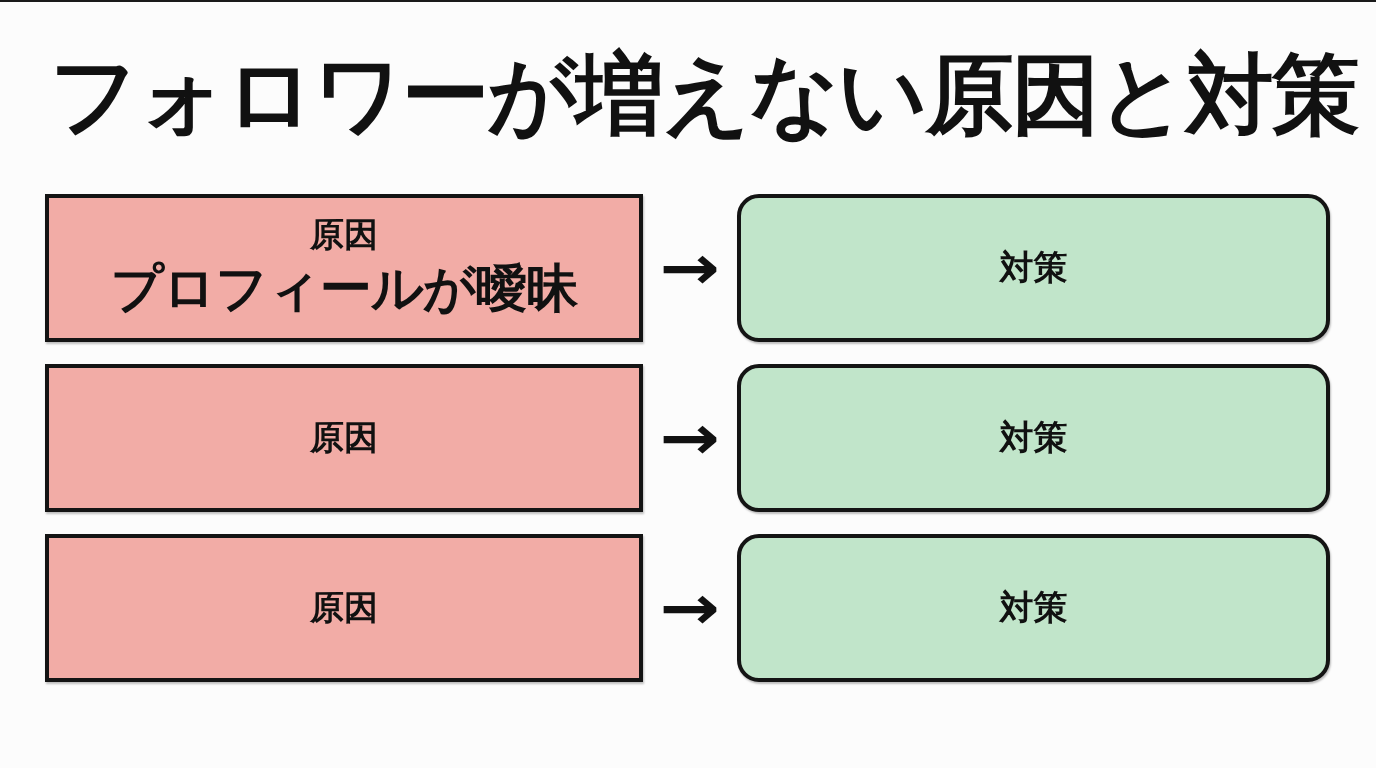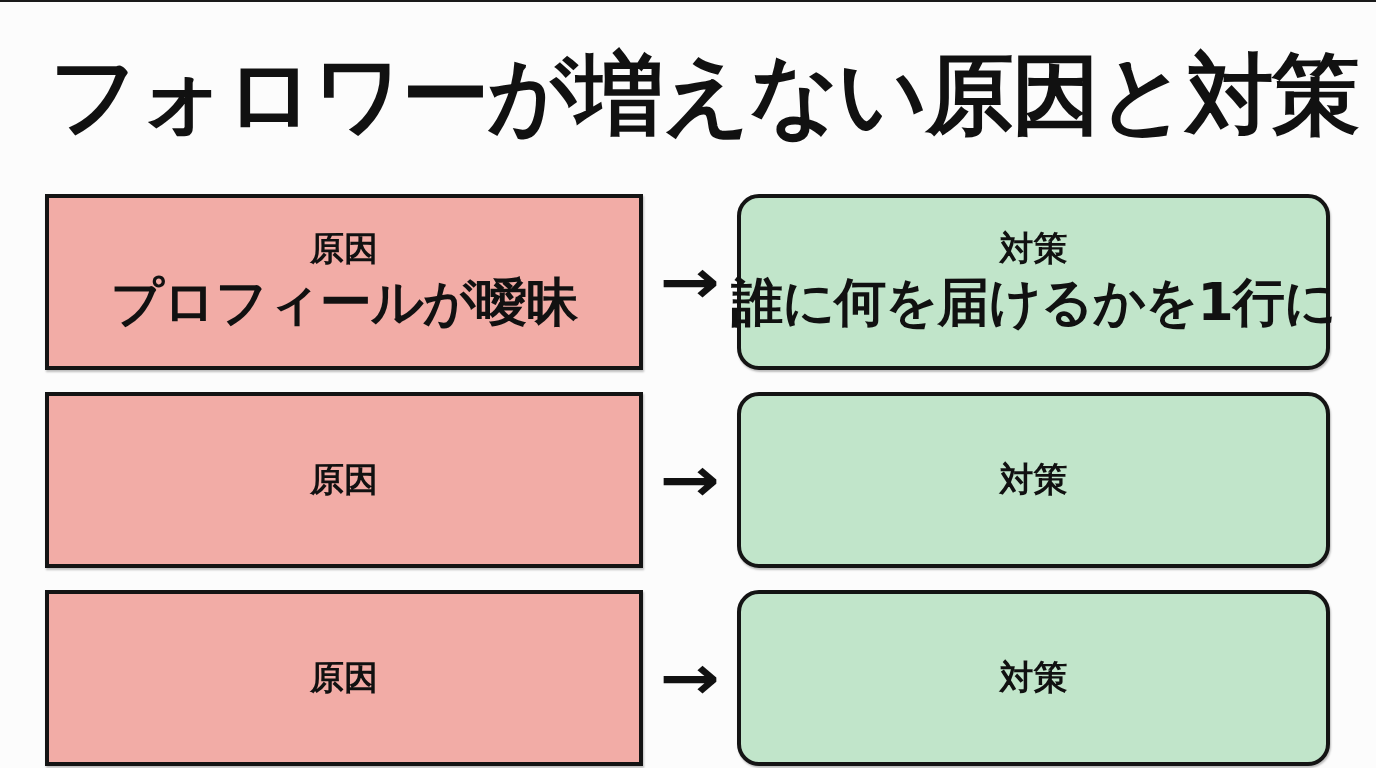--- a/index.html
+++ b/index.html
@@ -31,21 +31,21 @@
   }
   .rows{
     margin-top:46px;
     display:flex;
     flex-direction:column;
     gap:22px;
   }
   .row{
     display:flex;
     align-items:stretch;
-    height:176px;
+    height:148px;
     margin-left:45px;
     margin-right:46px;
   }
   .box{
     border:4px solid var(--border);
     display:flex;
     flex-direction:column;
     justify-content:center;
     align-items:center;
     gap:6px;
@@ -93,21 +93,20 @@
     <div class="row">
       <div class="box cause-box">
         <div class="box-label">原因</div>
         <div class="box-main">プロフィールが曖昧</div>
       </div>
       <div class="arrow-cell">
         <span class="arrow-glyph">→</span>
       </div>
       <div class="box measure-box">
         <div class="box-label">対策</div>
-        <div class="box-main">誰に何を届けるかを1行に</div>
       </div>
     </div>
 
     <div class="row">
       <div class="box cause-box">
         <div class="box-label">原因</div>
       </div>
       <div class="arrow-cell">
         <span class="arrow-glyph">→</span>
       </div>

